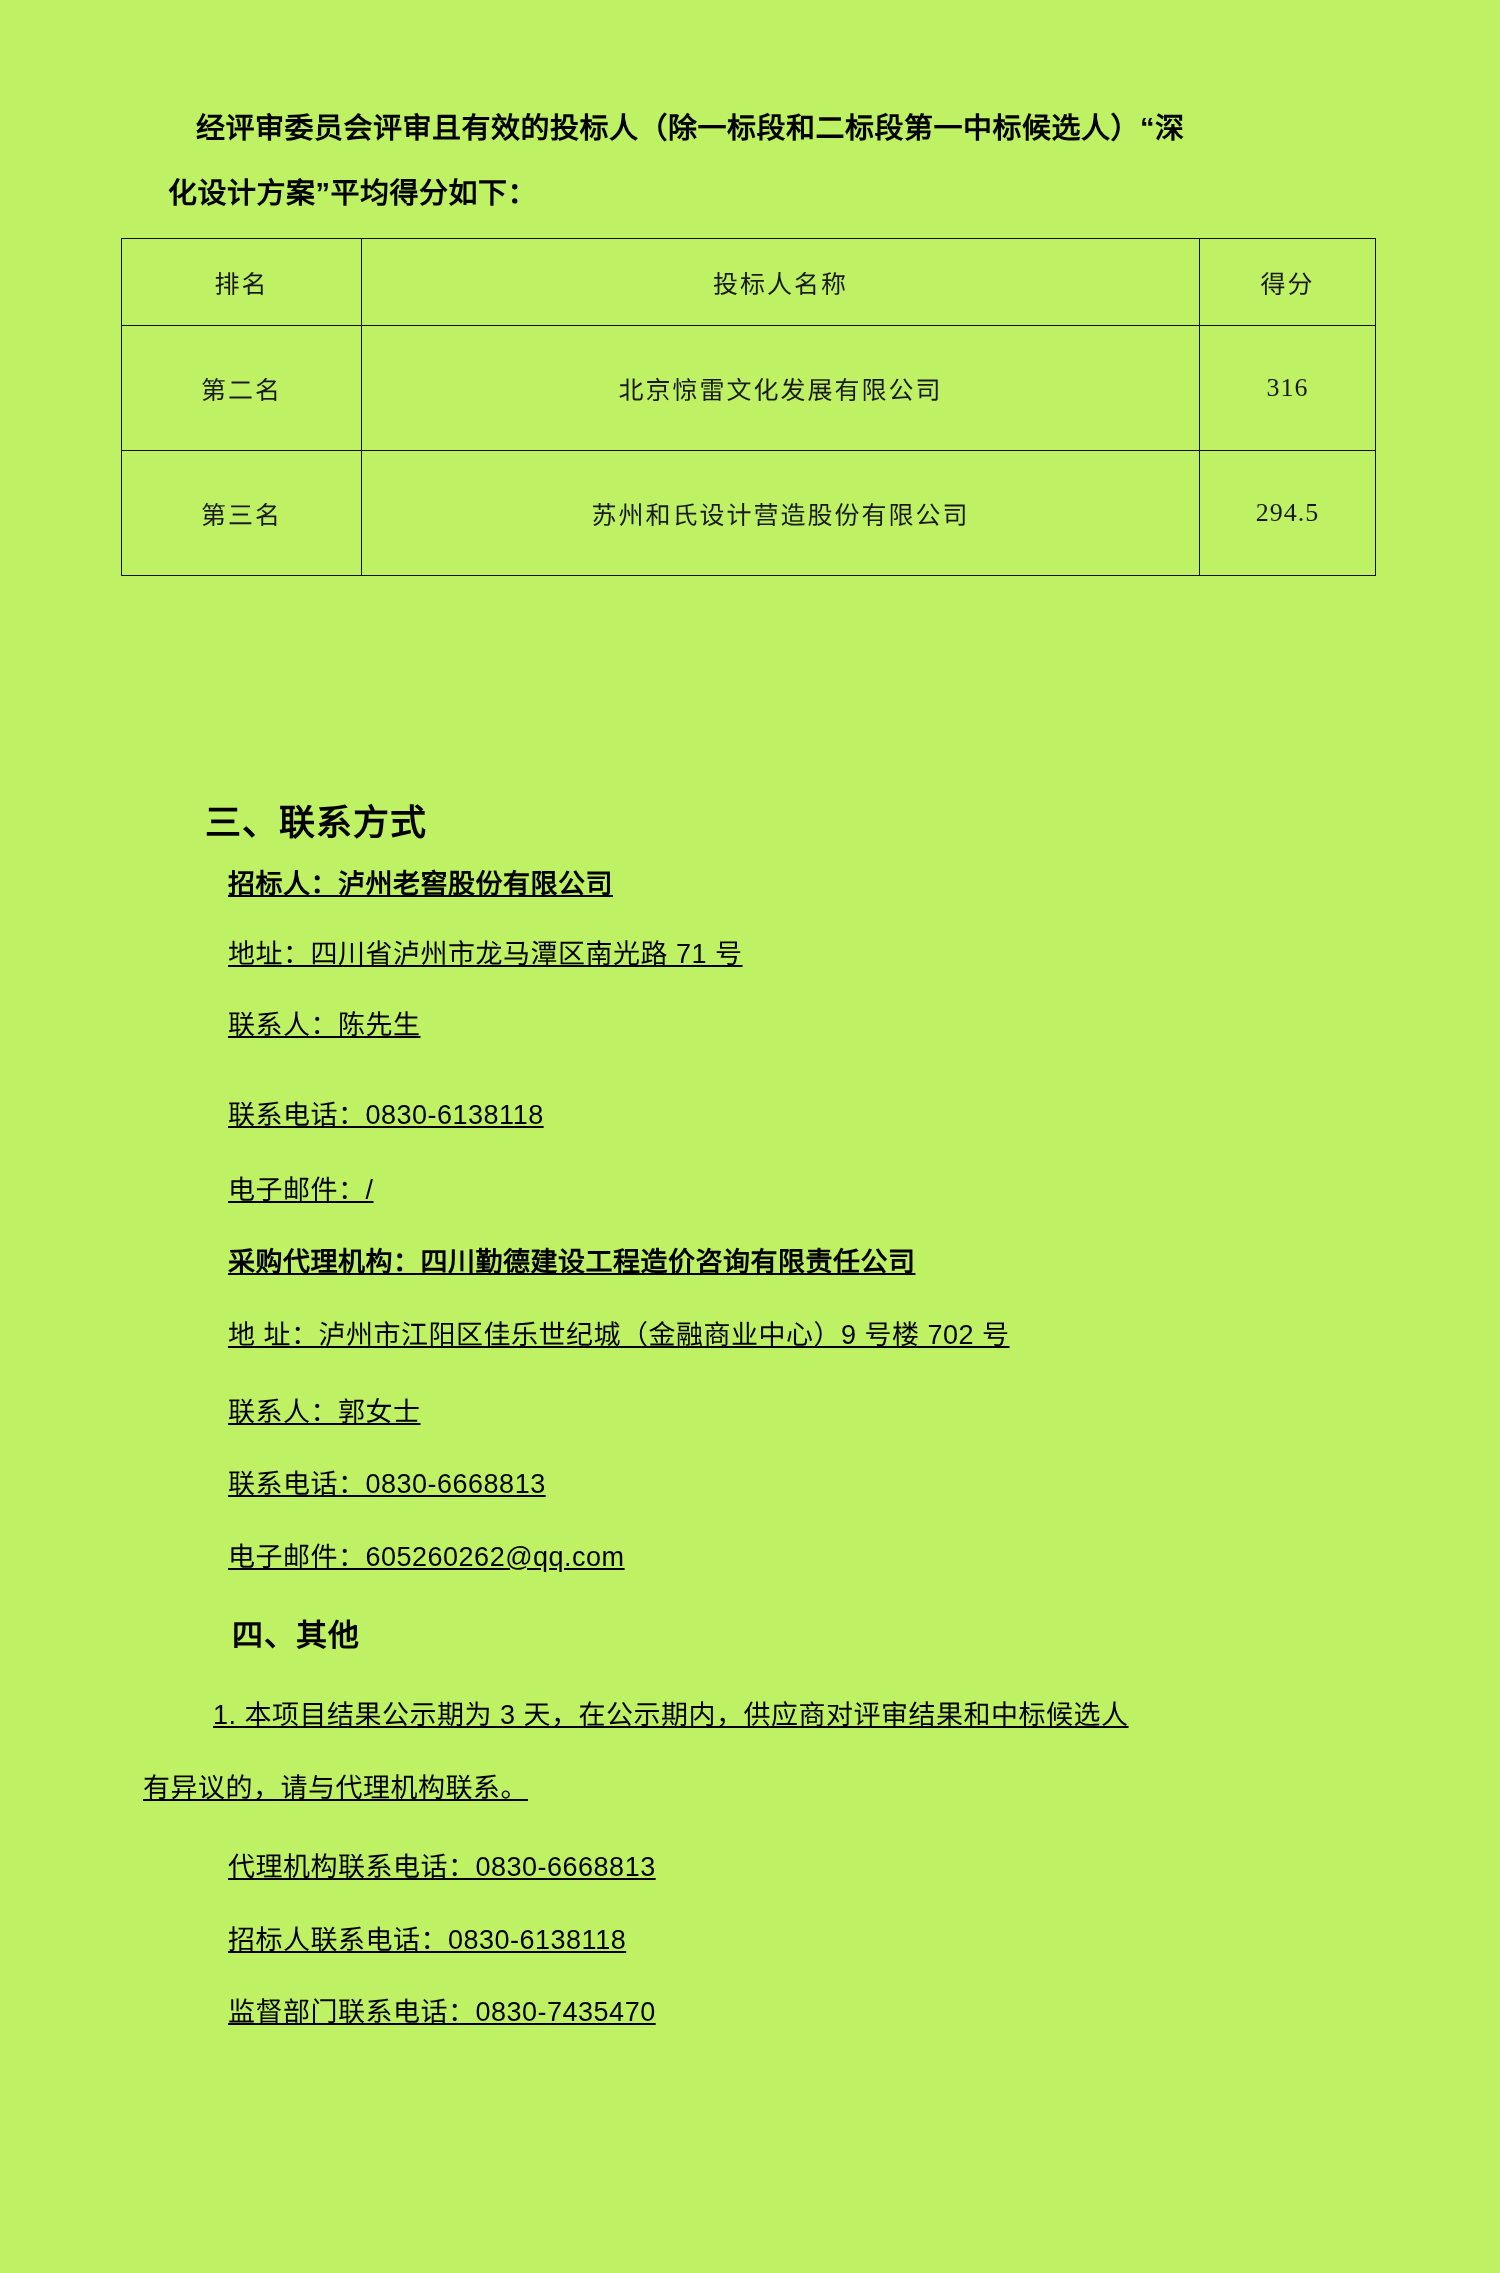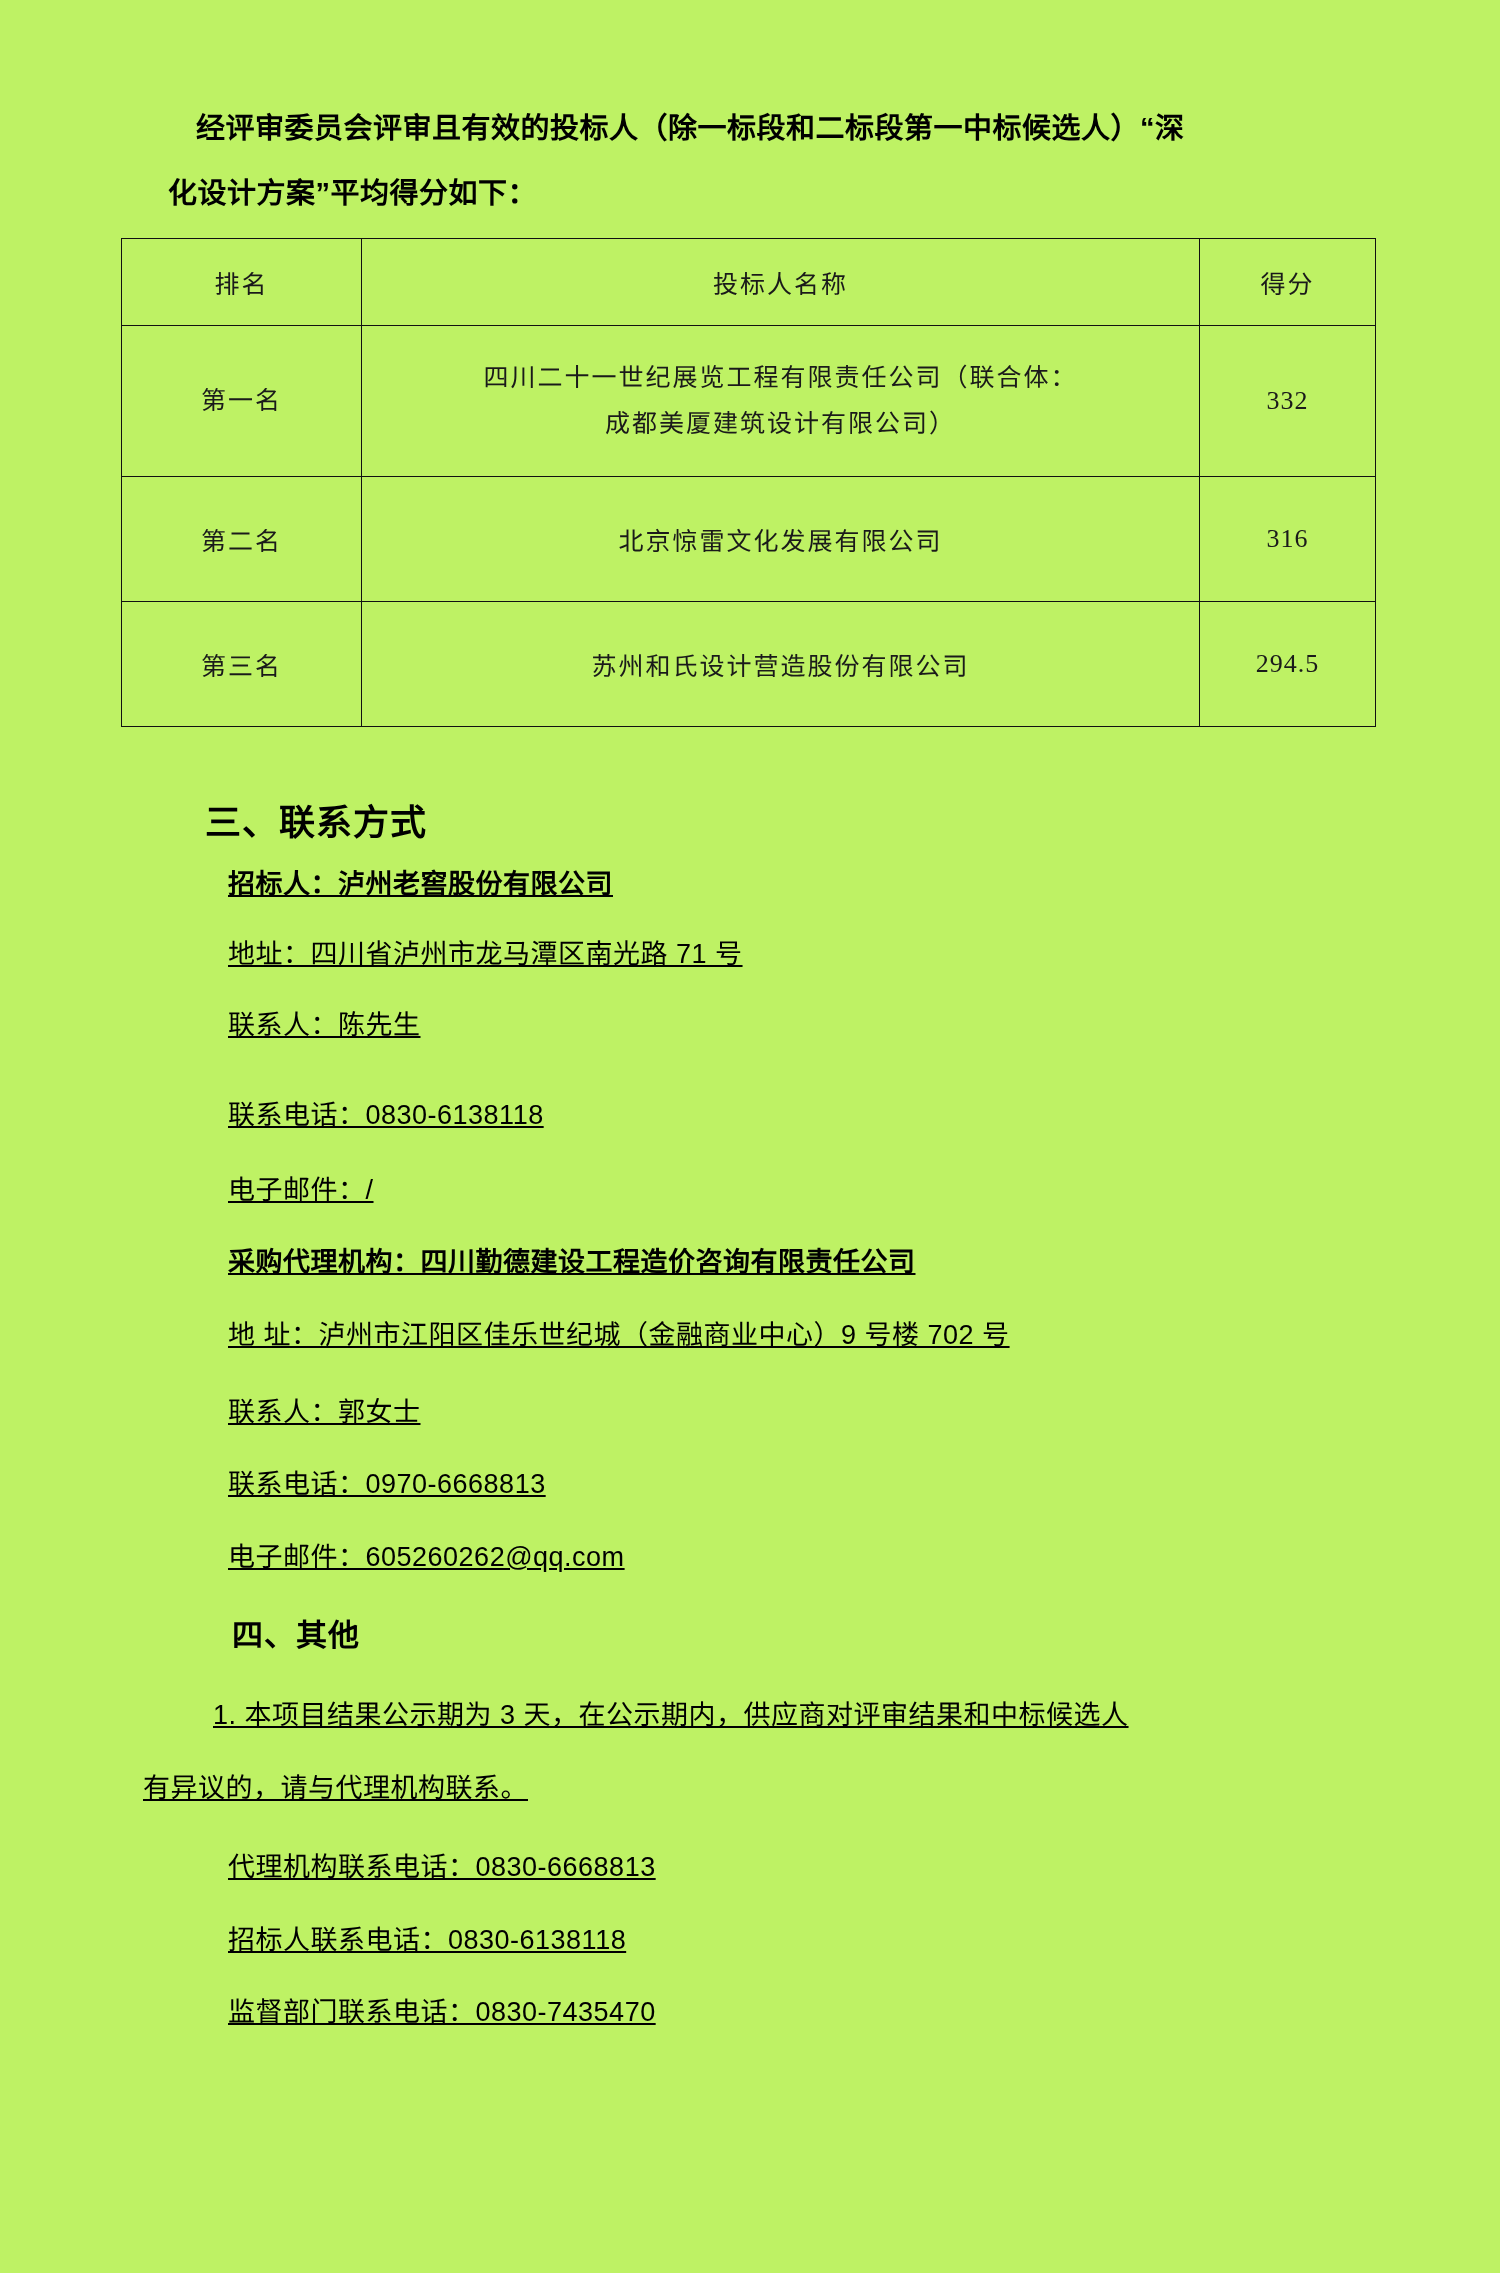--- a/index.html
+++ b/index.html
@@ -131,30 +131,20 @@
           <col class="c-name">
           <col class="c-score">
       </colgroup>
       <tbody>
         <tr class="row-head">
           <td>排名</td>
           <td>投标人名称</td>
           <td>得分</td>
         </tr>
 
-        <tr class="row-1">
-          <td>第一名</td>
-          <td>
-            <span class="cell-two-line">
-              <span>四川二十一世纪展览工程有限责任公司（联合体：</span>
-              <span>成都美厦建筑设计有限公司）</span>
-            </span>
-          </td>
-          <td class="num">332</td>
-        </tr>
 
         <tr class="row-2">
           <td>第二名</td>
           <td>北京惊雷文化发展有限公司</td>
           <td class="num">316</td>
         </tr>
 
         <tr class="row-3">
           <td>第三名</td>
           <td>苏州和氏设计营造股份有限公司</td>
@@ -174,21 +164,21 @@
     <div class="line sans" style="left:228px; top:1093px;">联系电话：0830-6138118</div>
 
     <div class="line sans" style="left:228px; top:1168px;">电子邮件：/</div>
 
     <div class="line bold" style="left:228px; top:1240px;">采购代理机构：四川勤德建设工程造价咨询有限责任公司</div>
 
     <div class="line sans" style="left:228px; top:1313px;">地    址：泸州市江阳区佳乐世纪城（金融商业中心）9 号楼 702  号</div>
 
     <div class="line sans" style="left:228px; top:1390px;">联系人：郭女士</div>
 
-    <div class="line sans" style="left:228px; top:1462px;">联系电话：0970-6668813</div>
+    <div class="line sans" style="left:228px; top:1462px;">联系电话：0830-6668813</div>
 
     <div class="line sans" style="left:228px; top:1535px;">电子邮件：605260262@qq.com</div>
 
     <div class="sec-head" style="left:232px; top:1610px; font-size:31px;">四、其他</div>
 
     <div class="line sans" style="left:213px; top:1693px;">1. 本项目结果公示期为 3 天，在公示期内，供应商对评审结果和中标候选人</div>
 
     <div class="line sans" style="left:143px; top:1766px;">有异议的，请与代理机构联系。</div>
 
     <div class="line sans" style="left:228px; top:1845px;">代理机构联系电话：0830-6668813</div>

